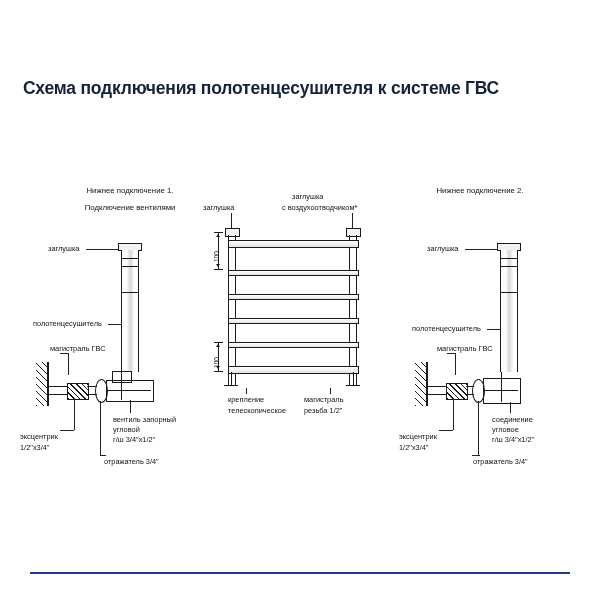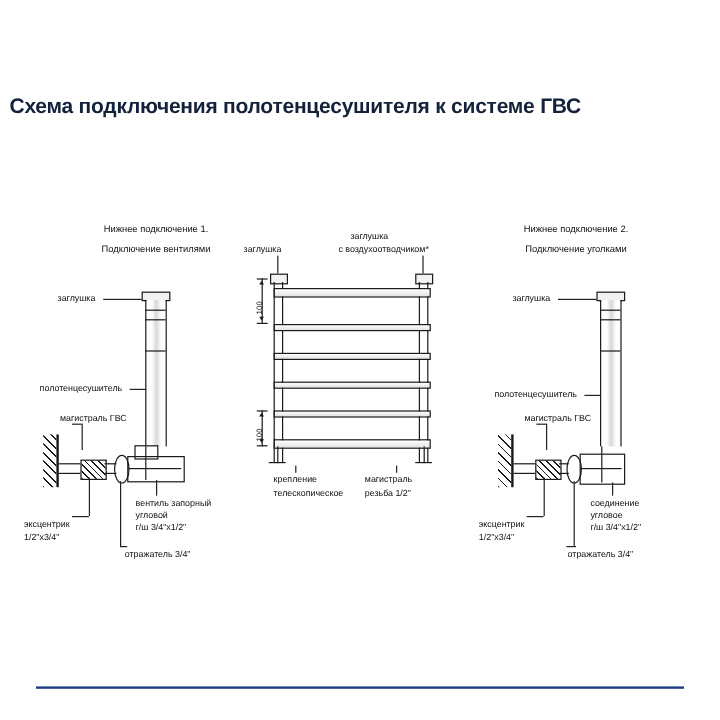--- a/index.html
+++ b/index.html
@@ -22,20 +22,21 @@
   }
   .title {
     position: absolute;
     left: 0; top: 78px;
     width: 492px;
     text-align: center;
     font-size: 17.5px;
     font-weight: bold;
     letter-spacing: -0.2px;
     color: #14213a;
+    padding-left: 15px;
   }
   .bottom-rule {
     position: absolute;
     left: 30px;
     top: 572px;
     width: 540px;
     height: 2px;
     background: #1f3c88;
   }
 
@@ -217,21 +218,20 @@
   <div class="dimtxt" style="left:213px; top:368px;">100</div>
 
   <div class="lbl" style="left:228px; top:395px;">крепление</div>
   <div class="lbl" style="left:228px; top:406px;">телескопическое</div>
   <div class="lbl" style="left:304px; top:395px;">магистраль</div>
   <div class="lbl" style="left:304px; top:406px;">резьба 1/2"</div>
   <div class="leadv" style="left:246px; top:388px; height:6px;"></div>
   <div class="leadv" style="left:330px; top:388px; height:6px;"></div>
 
   <div class="lbl b c" style="left:390px; top:186px; width:180px;">Нижнее подключение 2.</div>
-  <div class="lbl b c" style="left:390px; top:203px; width:180px;">Подключение уголками</div>
 
   <div class="cap" style="left:497px; top:243px; width:22px; height:6px;"></div>
   <div class="ln hl" style="left:499px; top:250px; width:18px;"></div>
 
   <div class="pipe-shade" style="left:500px; top:250px; width:16px; height:122px;"></div>
   <div class="ln hl" style="left:500px; top:258px; width:17px;"></div>
   <div class="ln hl" style="left:500px; top:266px; width:17px;"></div>
   <div class="ln hl" style="left:500px; top:292px; width:17px;"></div>
 
   <div class="lbl" style="left:427px; top:244px;">заглушка</div>

